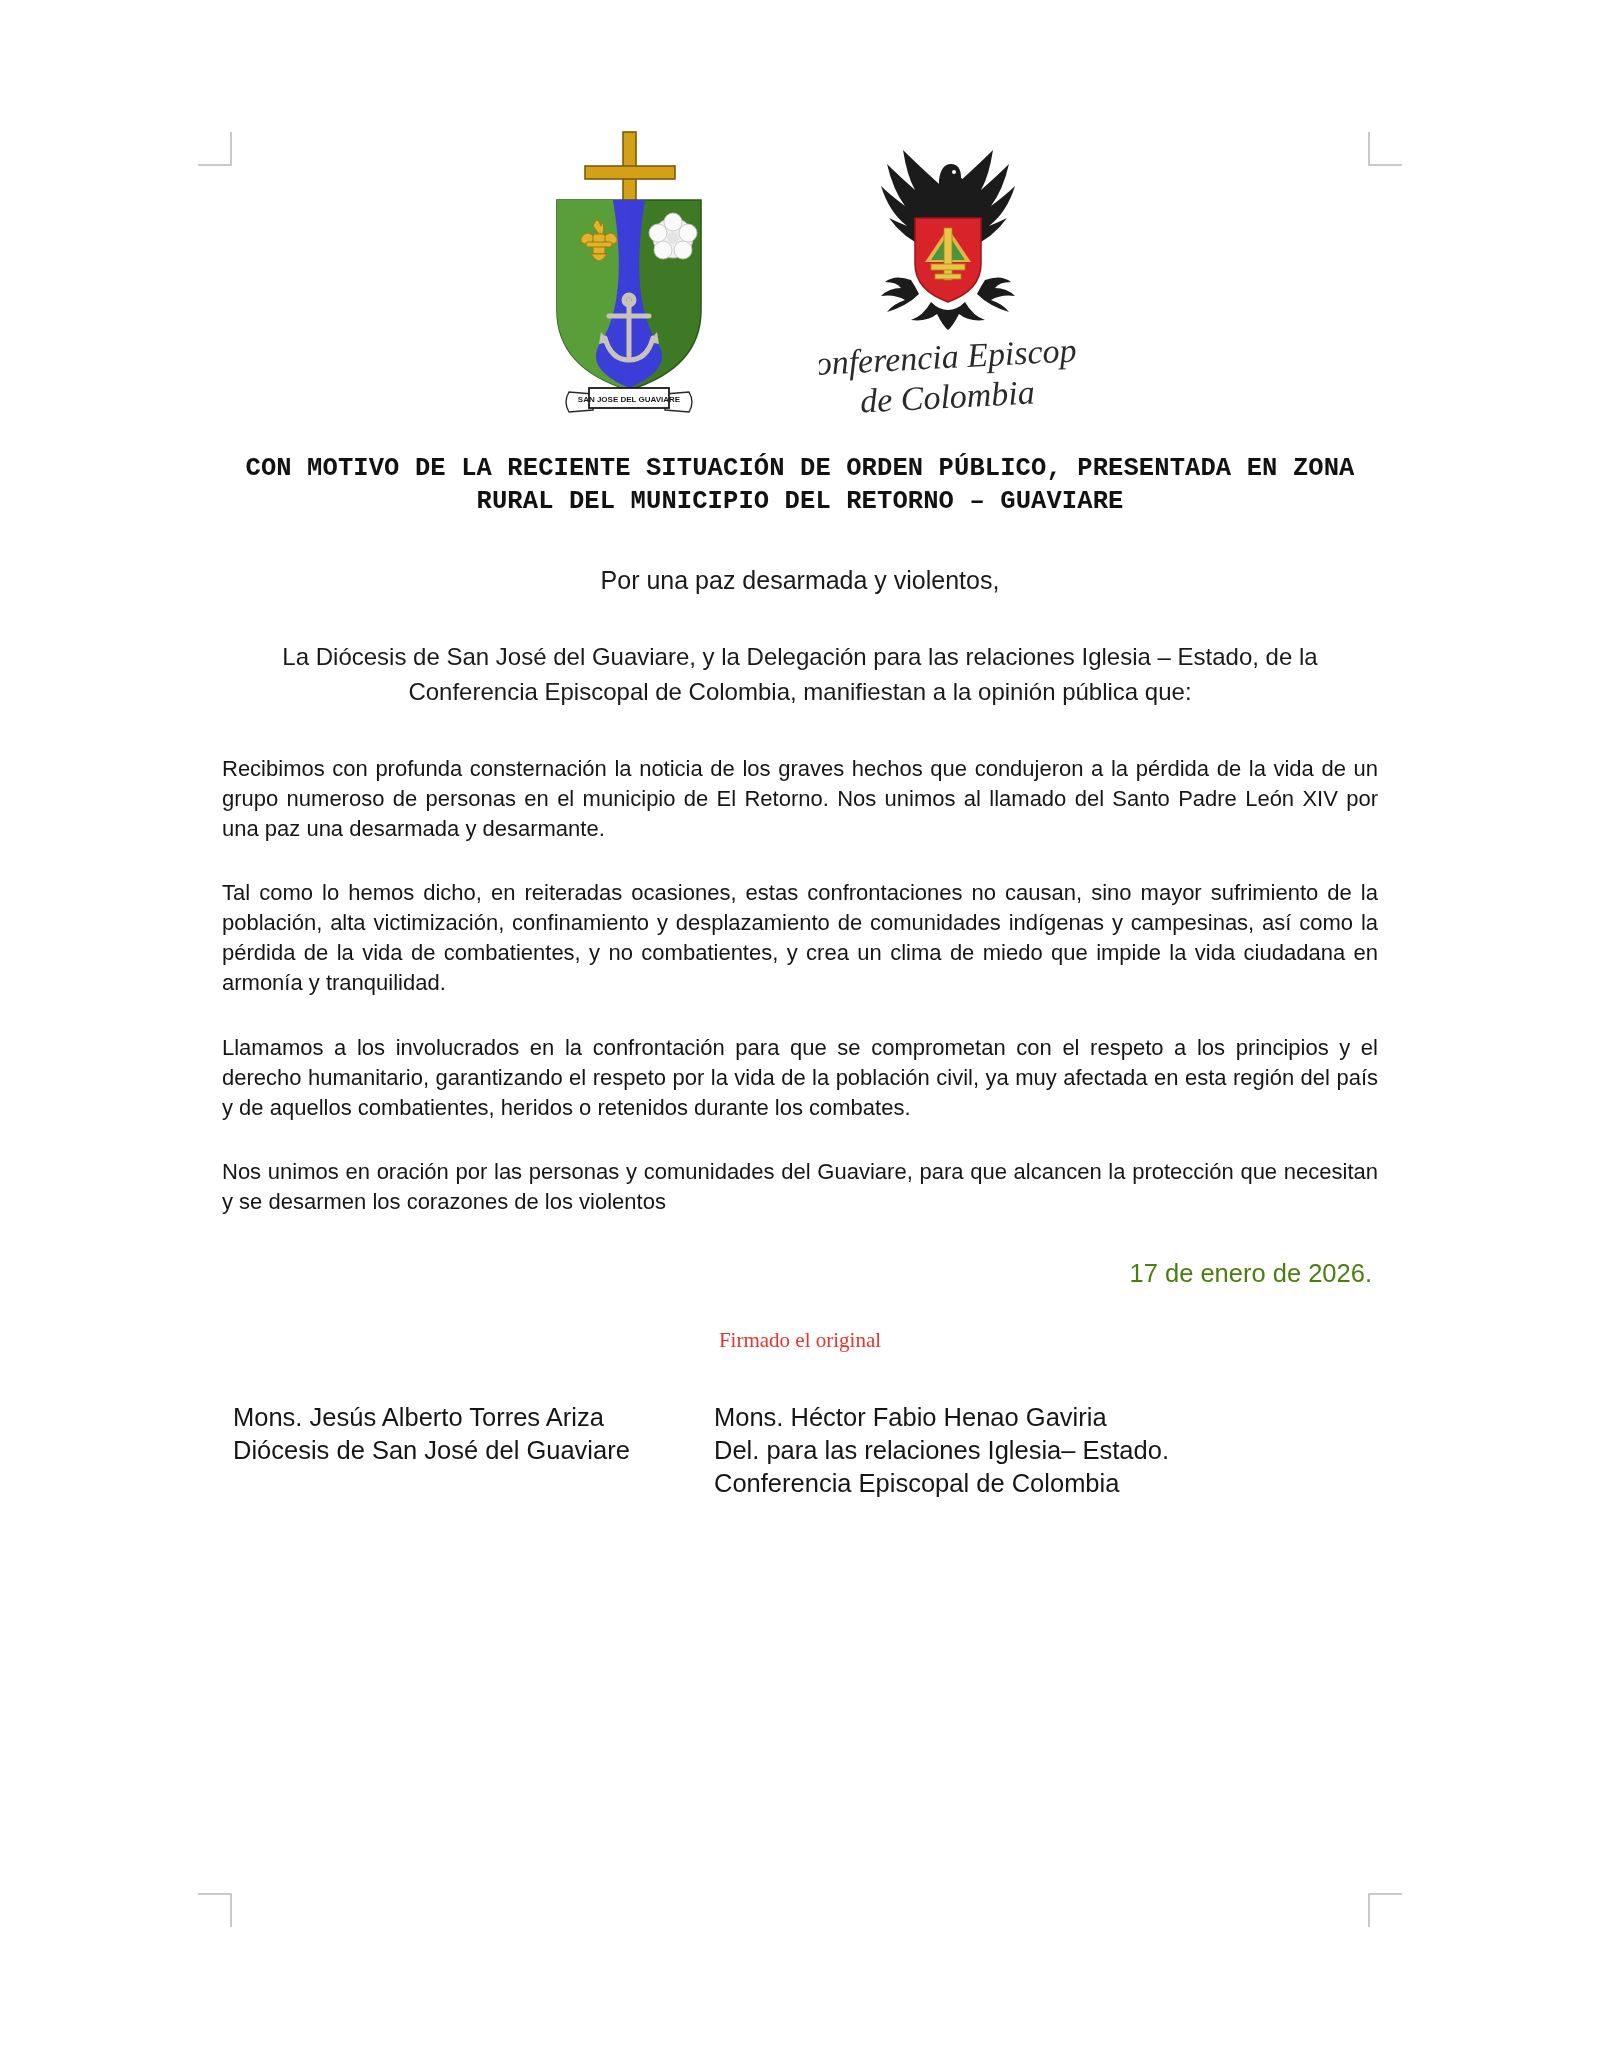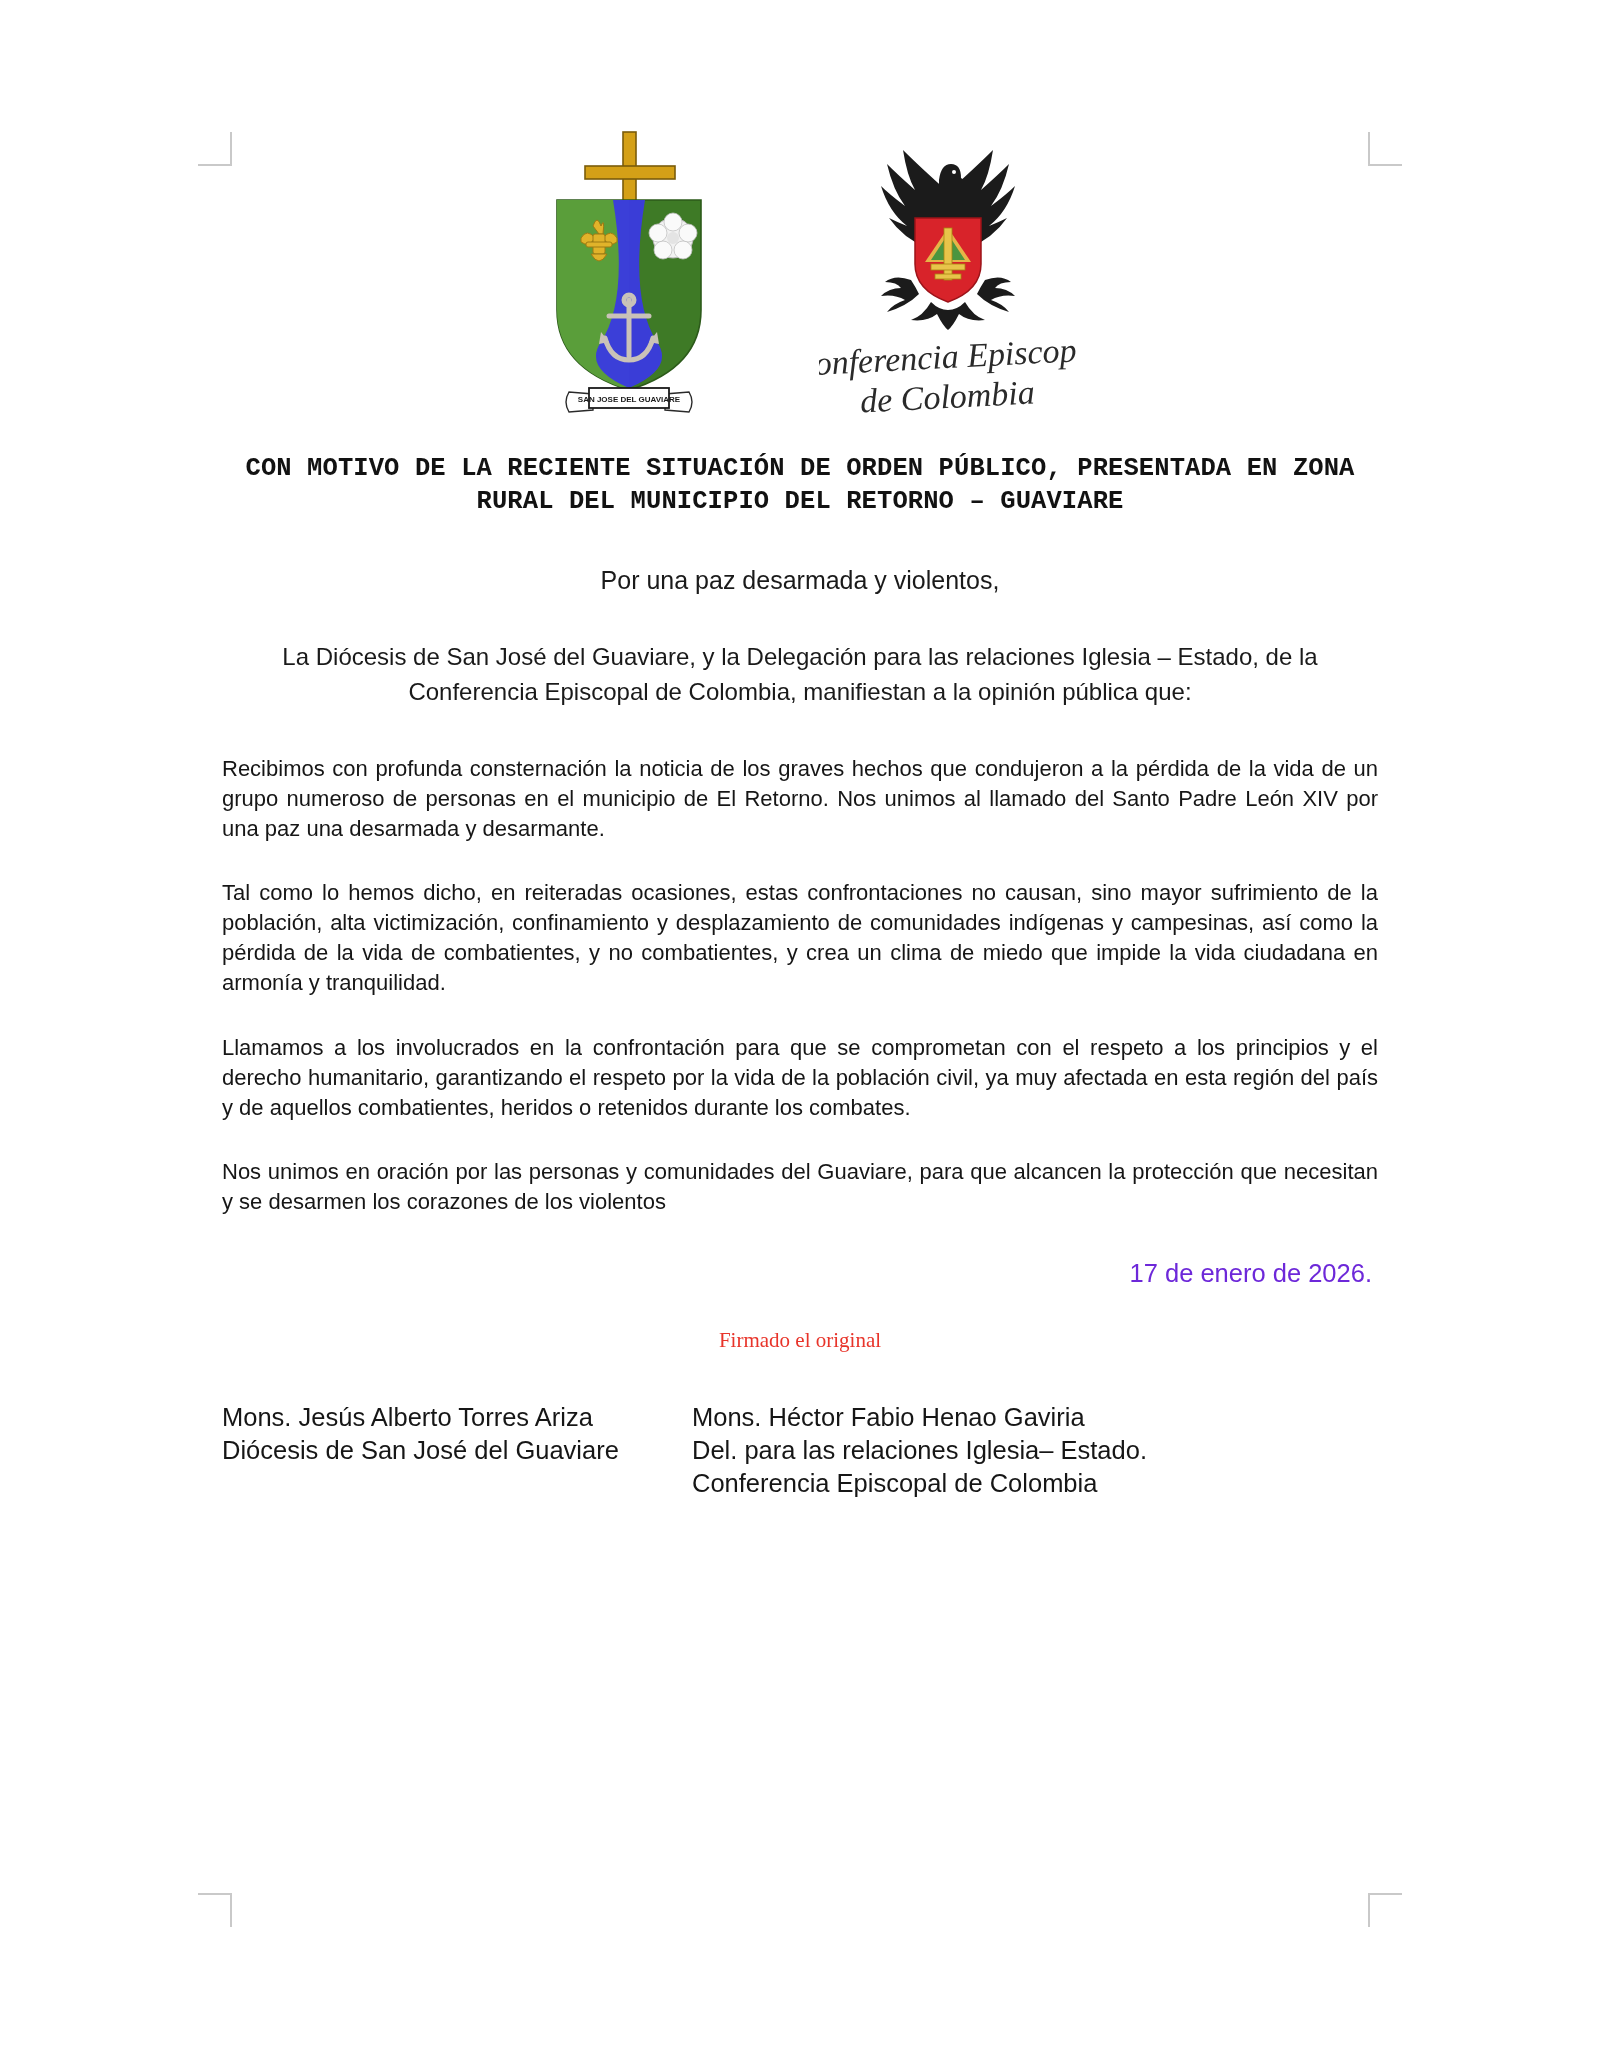--- a/index.html
+++ b/index.html
@@ -118,39 +118,40 @@
     margin: 0 0 34px 0;
     color: #161616;
   }
   .para:last-child { margin-bottom: 0; }
 
   .date-line {
     font-size: 25.5px;
     text-align: right;
     margin: 42px 0 0 0;
     padding-right: 6px;
-    color: #6d28d9;
+    color: #4d7c0f;
   }
 
   .signed-original {
     font-size: 21px;
     text-align: center;
     margin: 40px 0 0 0;
     color: #e8342a;
     font-family: Liberation Serif, serif;
   }
 
   .signatures {
     display: flex;
     margin-top: 48px;
   }
   .sig-col {
     font-size: 25.5px;
     line-height: 1.30;
     color: #161616;
+    margin-left: 11px;
   }
   .sig-col-left  { width: 470px; flex: 0 0 470px; }
   .sig-col-right { flex: 1 1 auto; }
   .sig-line { display: block; white-space: nowrap; }
 </style>
 </head>
 <body>
 
 <div class="page">
 

